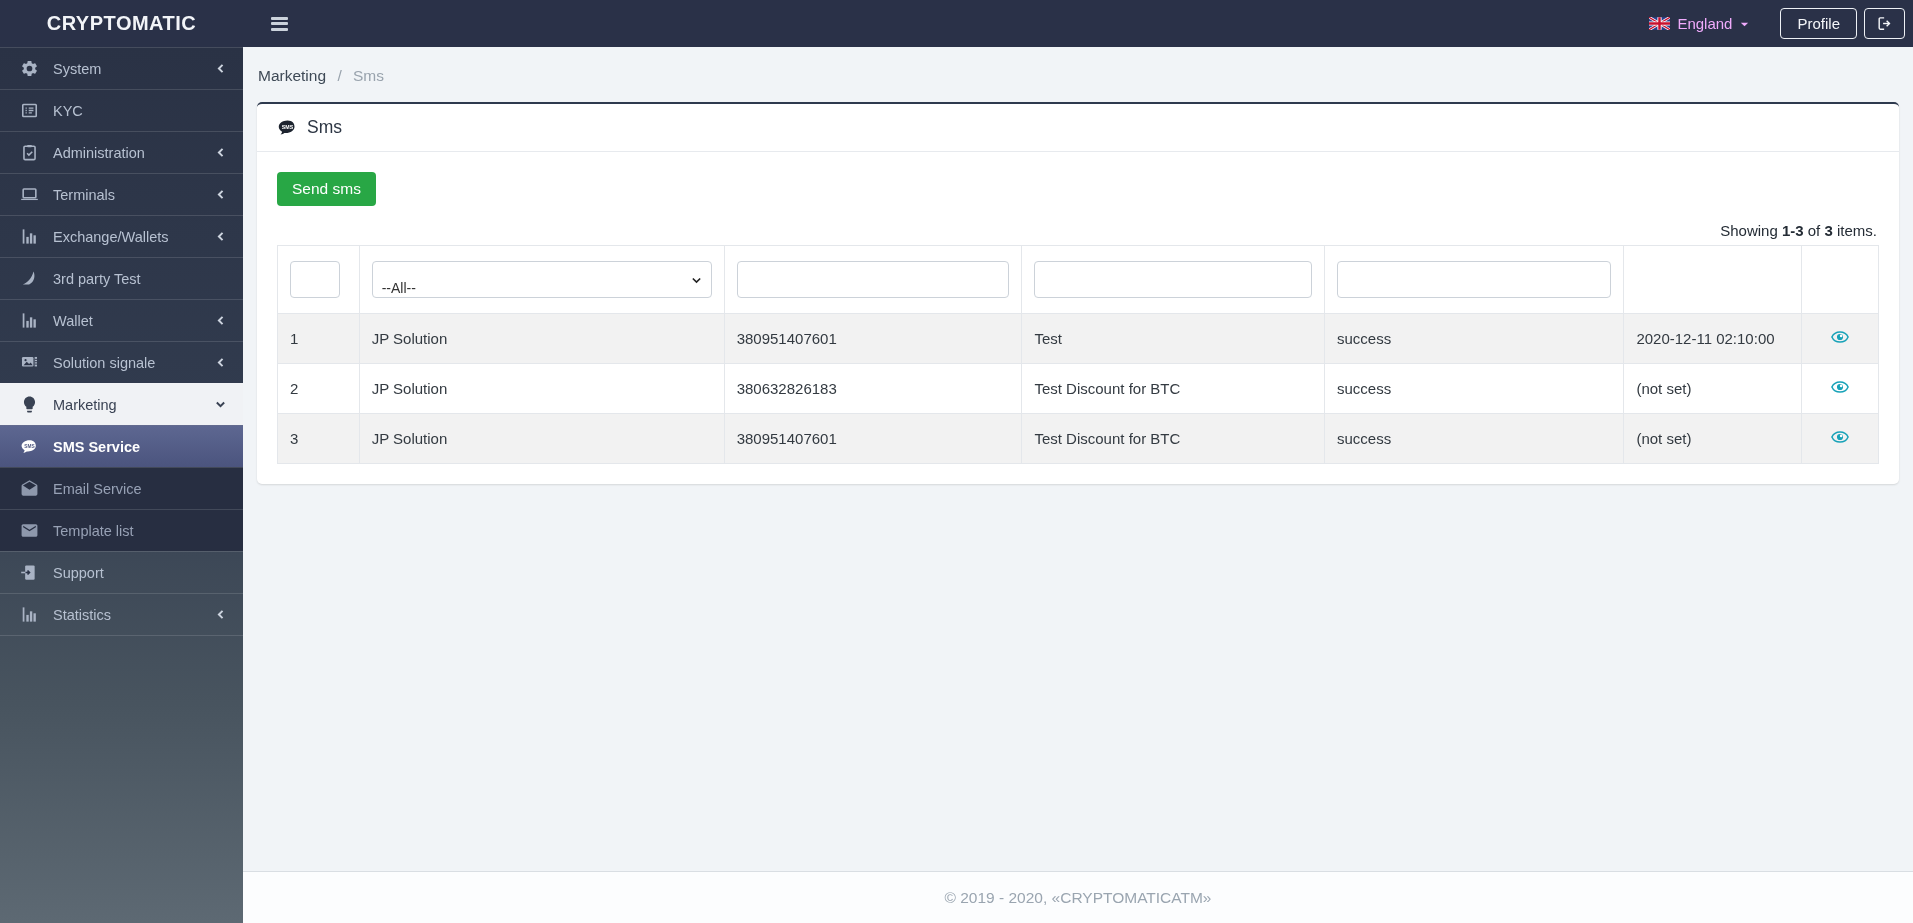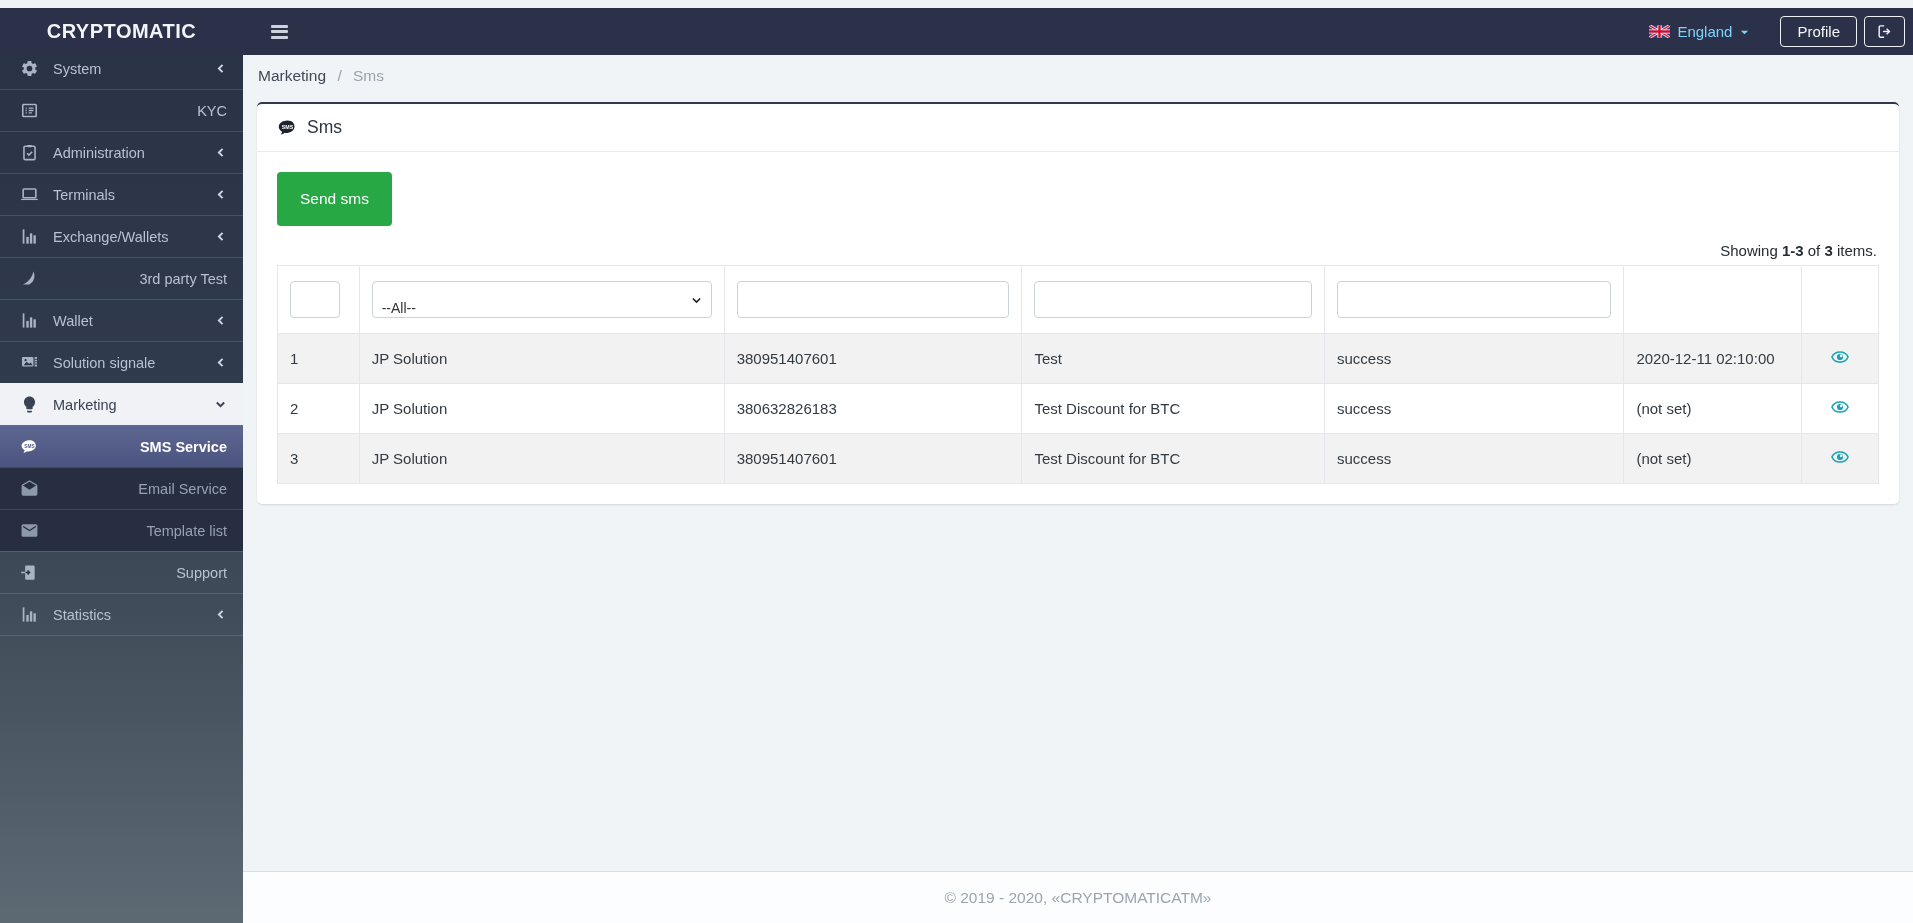--- a/index.html
+++ b/index.html
@@ -1,43 +1,43 @@
 <!DOCTYPE html>
 <html><head>
 <meta charset="utf-8">
 <style>
   * { box-sizing: border-box; }
   html,body { margin:0; padding:0; width:1913px; height:923px; overflow:hidden;
               font-family:"Liberation Sans", sans-serif; background:#f1f4f7; }
 
   
   .topbar { position:fixed; top:0; left:0; width:1913px; height:47px;
-            background:#2a3148; display:flex; align-items:center; z-index:20;margin-top:8px; }
+            background:#2a3148; display:flex; align-items:center; z-index:20; }
   .brand-box { width:243px; display:flex; justify-content:center; align-items:center; }
   .brand { color:#f2f4f8; font-size:20px; font-weight:bold; letter-spacing:.5px; cursor:pointer; }
   .hamburger { margin-left:24px; display:flex; flex-direction:column; gap:2.5px; cursor:pointer; padding:4px; }
   .hamburger span { width:17px; height:3px; background:#ccd3dc; border-radius:1px; }
   .topbar-right { margin-left:auto; display:flex; align-items:center; margin-right:8px; }
-  .lang { display:flex; align-items:center; gap:7px; color:#7dd3fc; font-size:15px;
+  .lang { display:flex; align-items:center; gap:7px; color:#f0abfc; font-size:15px;
           cursor:pointer; margin-right:30px; }
   .lang svg.flag { width:21px; height:13px; display:block; }
   .lang .caret svg { width:11px; height:11px; display:block; margin-top:2px; }
   .tb-btn { background:transparent; border:1px solid #eef1f5; border-radius:4px; color:#f4f6f9;
             font-size:15px; font-family:inherit; height:31px; padding:0 16px; cursor:pointer;
             display:flex; align-items:center; justify-content:center; }
   .tb-btn + .tb-btn { margin-left:7px; }
   .tb-btn.icon-only { width:41px; padding:0; }
   .tb-btn svg { width:17px; height:17px; }
 
   
   .sidebar { position:fixed; top:47px; left:0; width:243px; height:876px;
              background:linear-gradient(180deg,#2a3245 0%,#313b4e 40%,#48545f 75%,#5d6973 100%); }
   .side-item { height:42px; display:flex; align-items:center; padding:0 16px 0 18px;
                border-top:1px solid rgba(255,255,255,.13); color:#b7c1d1; font-size:14.5px;
-               cursor:pointer;justify-content:space-between; }
+               cursor:pointer; }
   .side-item .icon { width:22px; height:20px; margin-right:13px; display:flex;
                      align-items:center; justify-content:center; color:#a9b3c4; }
   .side-item .icon svg { width:19px; height:19px; display:block; }
   .side-item .chev { margin-left:auto; color:#cdd4df; display:flex; }
   .side-item .chev svg { width:13px; height:13px; display:block; }
   .side-item.submenu { background:#272e41; color:#97a1b5; }
   .side-item.submenu .icon { color:#8e98ac; }
   .side-item.active-parent { background:#f0f2f5; color:#394253; --bubble-contrast:#f0f2f5; }
   .side-item.active-parent .icon, .side-item.active-parent .chev { color:#394253; }
   .side-item.active { background:linear-gradient(180deg,#5d6791 0%,#4b547e 100%);
@@ -53,22 +53,22 @@
   .breadcrumb .sep { margin:0 7px; }
 
   .card { margin:0 14px; background:#fff; border-radius:5px; border-top:2px solid #2e3a4e;
           box-shadow:0 1px 2px rgba(0,0,0,.12); }
   .card-header { padding:13px 20px; border-bottom:1px solid #e7eaee; display:flex;
                  align-items:center; font-size:17.5px; color:#2c3543; --bubble-contrast:#fff; }
   .card-header .icon { color:#1d242f; margin-right:9px; display:flex; }
   .card-header .icon svg { width:21px; height:21px; }
   .card-body { padding:20px; }
 
-  .btn-send { background:#28a745; color:#fff; border:none; border-radius:4px; height:54px;
-              padding:0 23px; font-size:15.5px; font-family:inherit; cursor:pointer; }
+  .btn-send { background:#28a745; color:#fff; border:none; border-radius:4px; height:34px;
+              padding:0 15px; font-size:15.5px; font-family:inherit; cursor:pointer; }
 
   .summary { text-align:right; font-size:15px; color:#242c35; margin:16px 2px 6px 0; }
 
   table.grid { width:100%; border-collapse:collapse; border:1px solid #e4e7eb;
                font-size:15px; color:#333a41; table-layout:fixed; }
   table.grid th { color:#1677f0; font-weight:bold; text-align:left; padding:15px 12px;
                   border:1px solid #e4e7eb; font-size:15px; cursor:pointer; }
   table.grid th.static { color:#20262e; cursor:default; }
   table.grid td { padding:14px 12px; border:1px solid #e4e7eb; overflow:hidden;
                   white-space:nowrap; text-overflow:ellipsis; }

